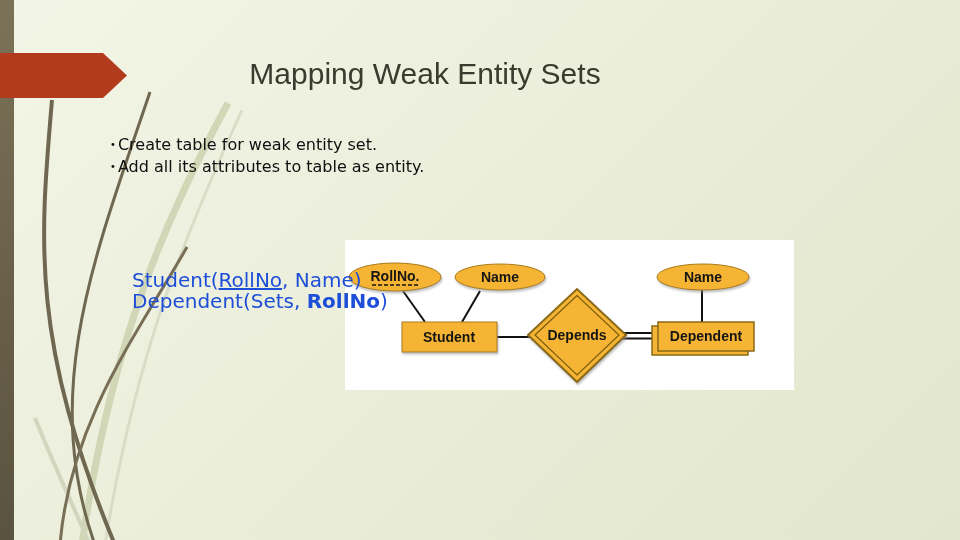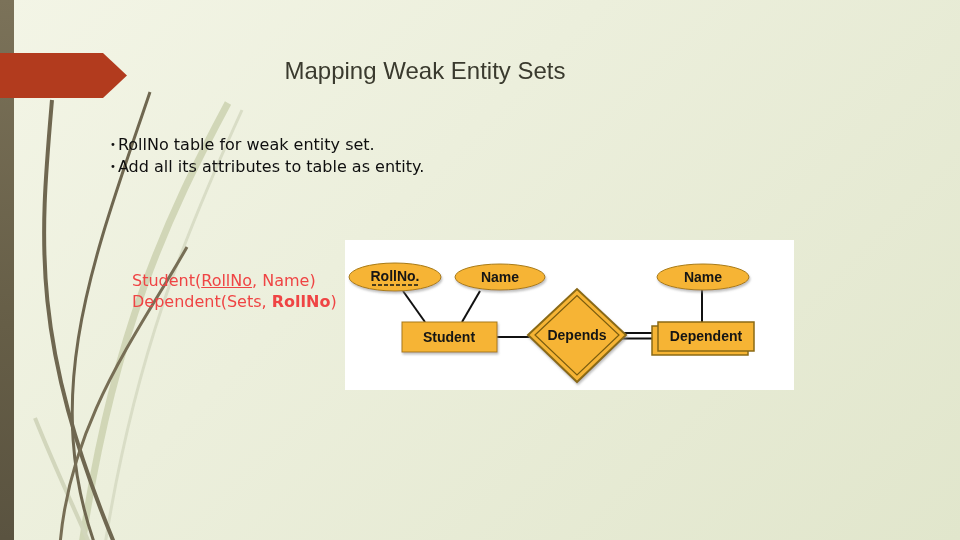--- a/index.html
+++ b/index.html
@@ -10,30 +10,30 @@
   }
   .left-bar{
     position:absolute;left:0;top:0;width:14px;height:540px;
     background:linear-gradient(#7b7259,#665e47 60%,#5a5340);
   }
   .decor{position:absolute;left:0;top:0;z-index:1;}
   .arrow{position:absolute;left:0;top:53px;z-index:2;}
   .title{
     position:absolute;left:165px;top:57px;width:520px;z-index:3;
     text-align:center;font-family:"Liberation Sans",sans-serif;
-    font-size:24px;color:#3a3a2e;
+    font-size:30px;color:#3a3a2e;
   }
   .bullets{
     position:absolute;left:110px;top:134px;z-index:3;
     font-size:16px;line-height:22px;color:#0f0f0f;white-space:nowrap;
   }
   .bullet-line .bullet{font-size:10px;vertical-align:2px;margin-right:2px;}
   .schema{
     position:absolute;left:132px;top:270px;z-index:3;
-    font-size:16px;line-height:21px;color:#ef4444;white-space:nowrap;
+    font-size:20px;line-height:21px;color:#1d4ed8;white-space:nowrap;
   }
   .schema .key-underline{text-decoration:underline;}
   .schema .key-bold{font-weight:bold;}
   .diagram-box{
     position:absolute;left:345px;top:240px;width:449px;height:150px;
     background:#ffffff;z-index:2;
   }
   .diagram-box svg{display:block;}
   svg text{
     font-family:"Liberation Sans",sans-serif;font-size:14px;font-weight:700;
@@ -55,21 +55,21 @@
 </svg>
 
 <svg class="arrow" width="128" height="46" viewBox="0 0 128 46">
   <polygon points="0,0 103,0 127,22.5 103,45 0,45" fill="#b23b1e"></polygon>
 </svg>
 
 <div class="title">Mapping Weak Entity Sets</div>
 
 <div class="bullets">
   <div class="bullet-line">
-    <span class="bullet">•</span><span>RollNo table for weak entity set.</span>
+    <span class="bullet">•</span><span>Create table for weak entity set.</span>
   </div>
   <div class="bullet-line">
     <span class="bullet">•</span><span>Add all its attributes to table as entity.</span>
   </div>
 </div>
 
 <div class="schema">
   <div><span>Student(</span><span class="key-underline">RollNo</span><span>, Name)</span></div>
   <div><span>Dependent(Sets, </span><span class="key-bold">RollNo</span><span>)</span></div>
 </div>

